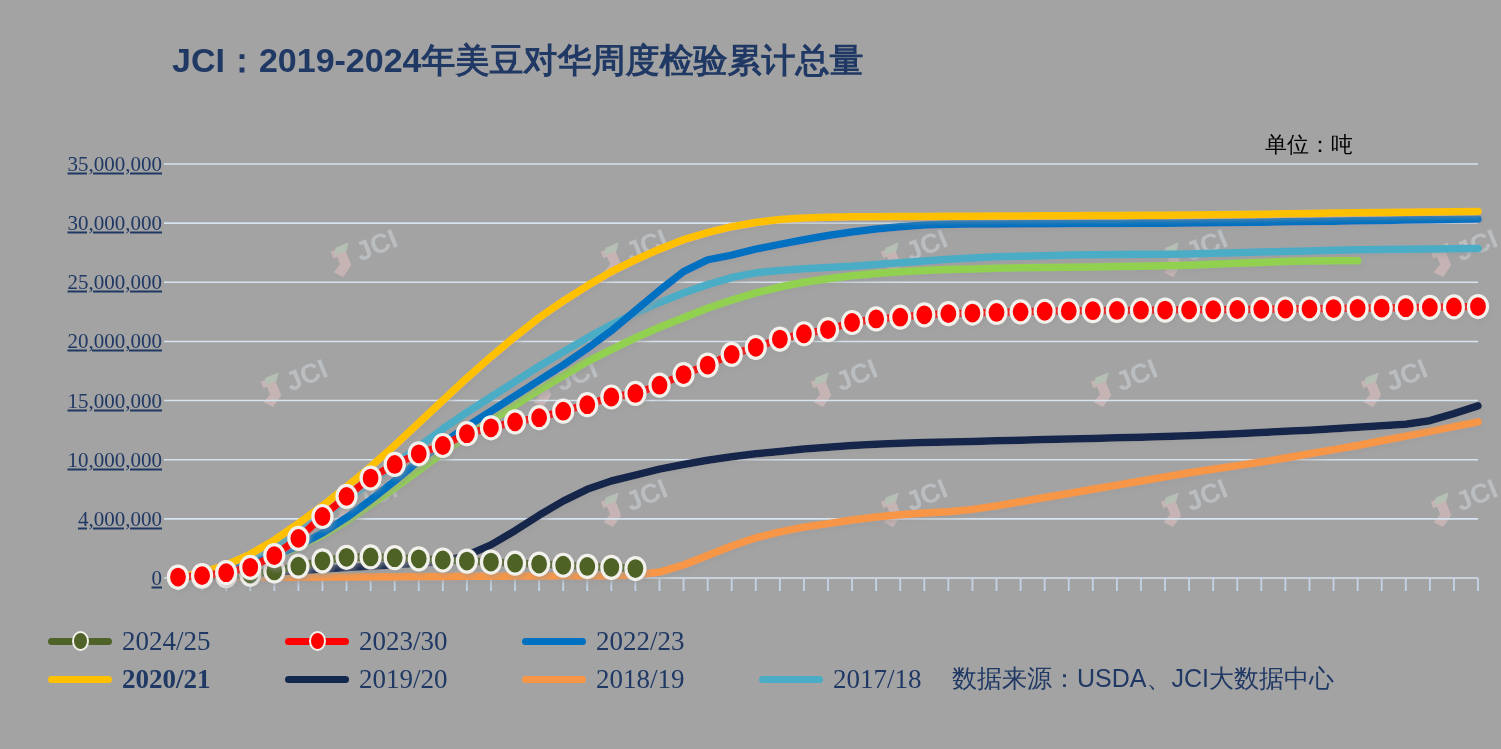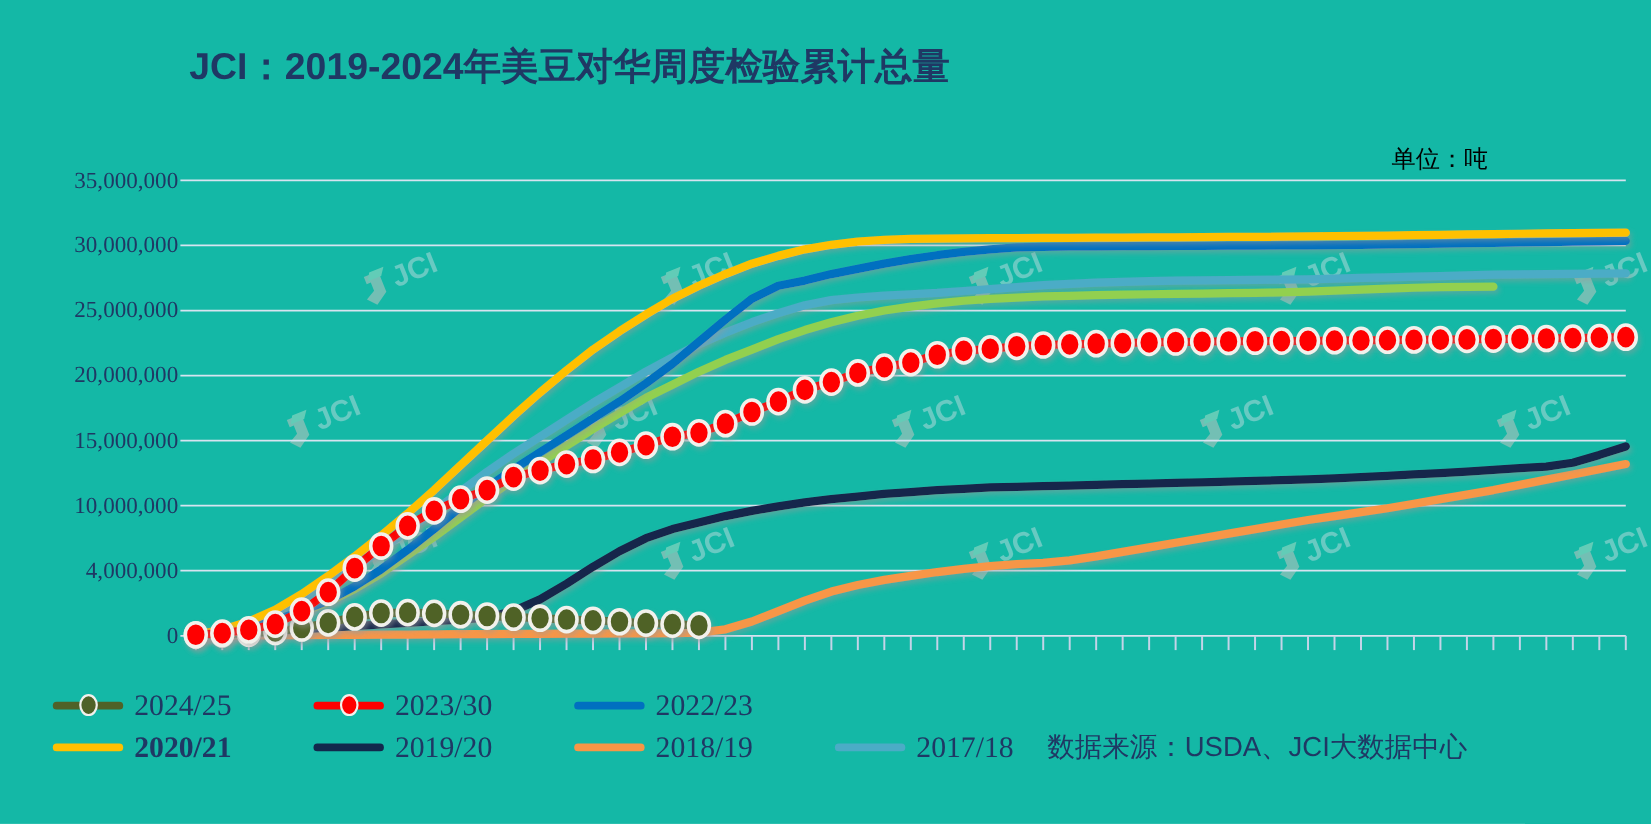--- a/index.html
+++ b/index.html
@@ -1,35 +1,35 @@
 <!DOCTYPE html>
 <html><head>
 <meta charset="utf-8">
 <style>
   html,body{margin:0;padding:0;background:#ffffff;}
   body{width:1501px;height:749px;font-family:"Liberation Sans",sans-serif;overflow:hidden;}
-  #root{position:relative;width:1501px;height:749px;background:#14b8a6;}
+  #root{position:relative;width:1501px;height:749px;background:#a3a3a3;}
 
   #chart-title{
     position:absolute;left:172px;top:38px;
     font-family:"Liberation Sans",sans-serif;
     font-size:34px;font-weight:bold;color:#1F3864;letter-spacing:0px;
     white-space:nowrap;
   }
   #unit-label{
     position:absolute;right:148px;top:130px;
     font-size:22px;color:#000000;white-space:nowrap;
   }
   #plot-wrap{position:absolute;left:0;top:0;width:1501px;height:749px;}
   #plot-svg{position:absolute;left:0;top:0;}
 
   .ytick-label{
     position:absolute;right:0;width:150px;text-align:right;
     font-size:21px;color:#1F3864;font-family:"Liberation Serif",serif;
-    transform:translateY(-50%);white-space:nowrap;
+    transform:translateY(-50%);white-space:nowrap;text-decoration:underline;
   }
   #y-axis-labels{position:absolute;left:0px;top:0;width:162px;height:749px;}
 
   #legend{position:absolute;left:44px;top:622px;width:920px;}
   .legend-row{display:flex;align-items:center;height:38px;gap:29px;}
   .legend-item{display:flex;align-items:center;margin-right:8px;}
   .legend-swatch{position:relative;width:72px;height:22px;display:flex;align-items:center;justify-content:center;margin-right:6px;}
   .legend-line{position:absolute;left:4px;right:4px;height:7px;border-radius:3.5px;}
   .legend-dot{position:relative;width:17px;height:20px;border-radius:50%;border:2.5px solid #f2f1ec;box-sizing:border-box;}
   .legend-text{font-family:"Liberation Serif",serif;font-size:27px;color:#1F3864;white-space:nowrap;}

